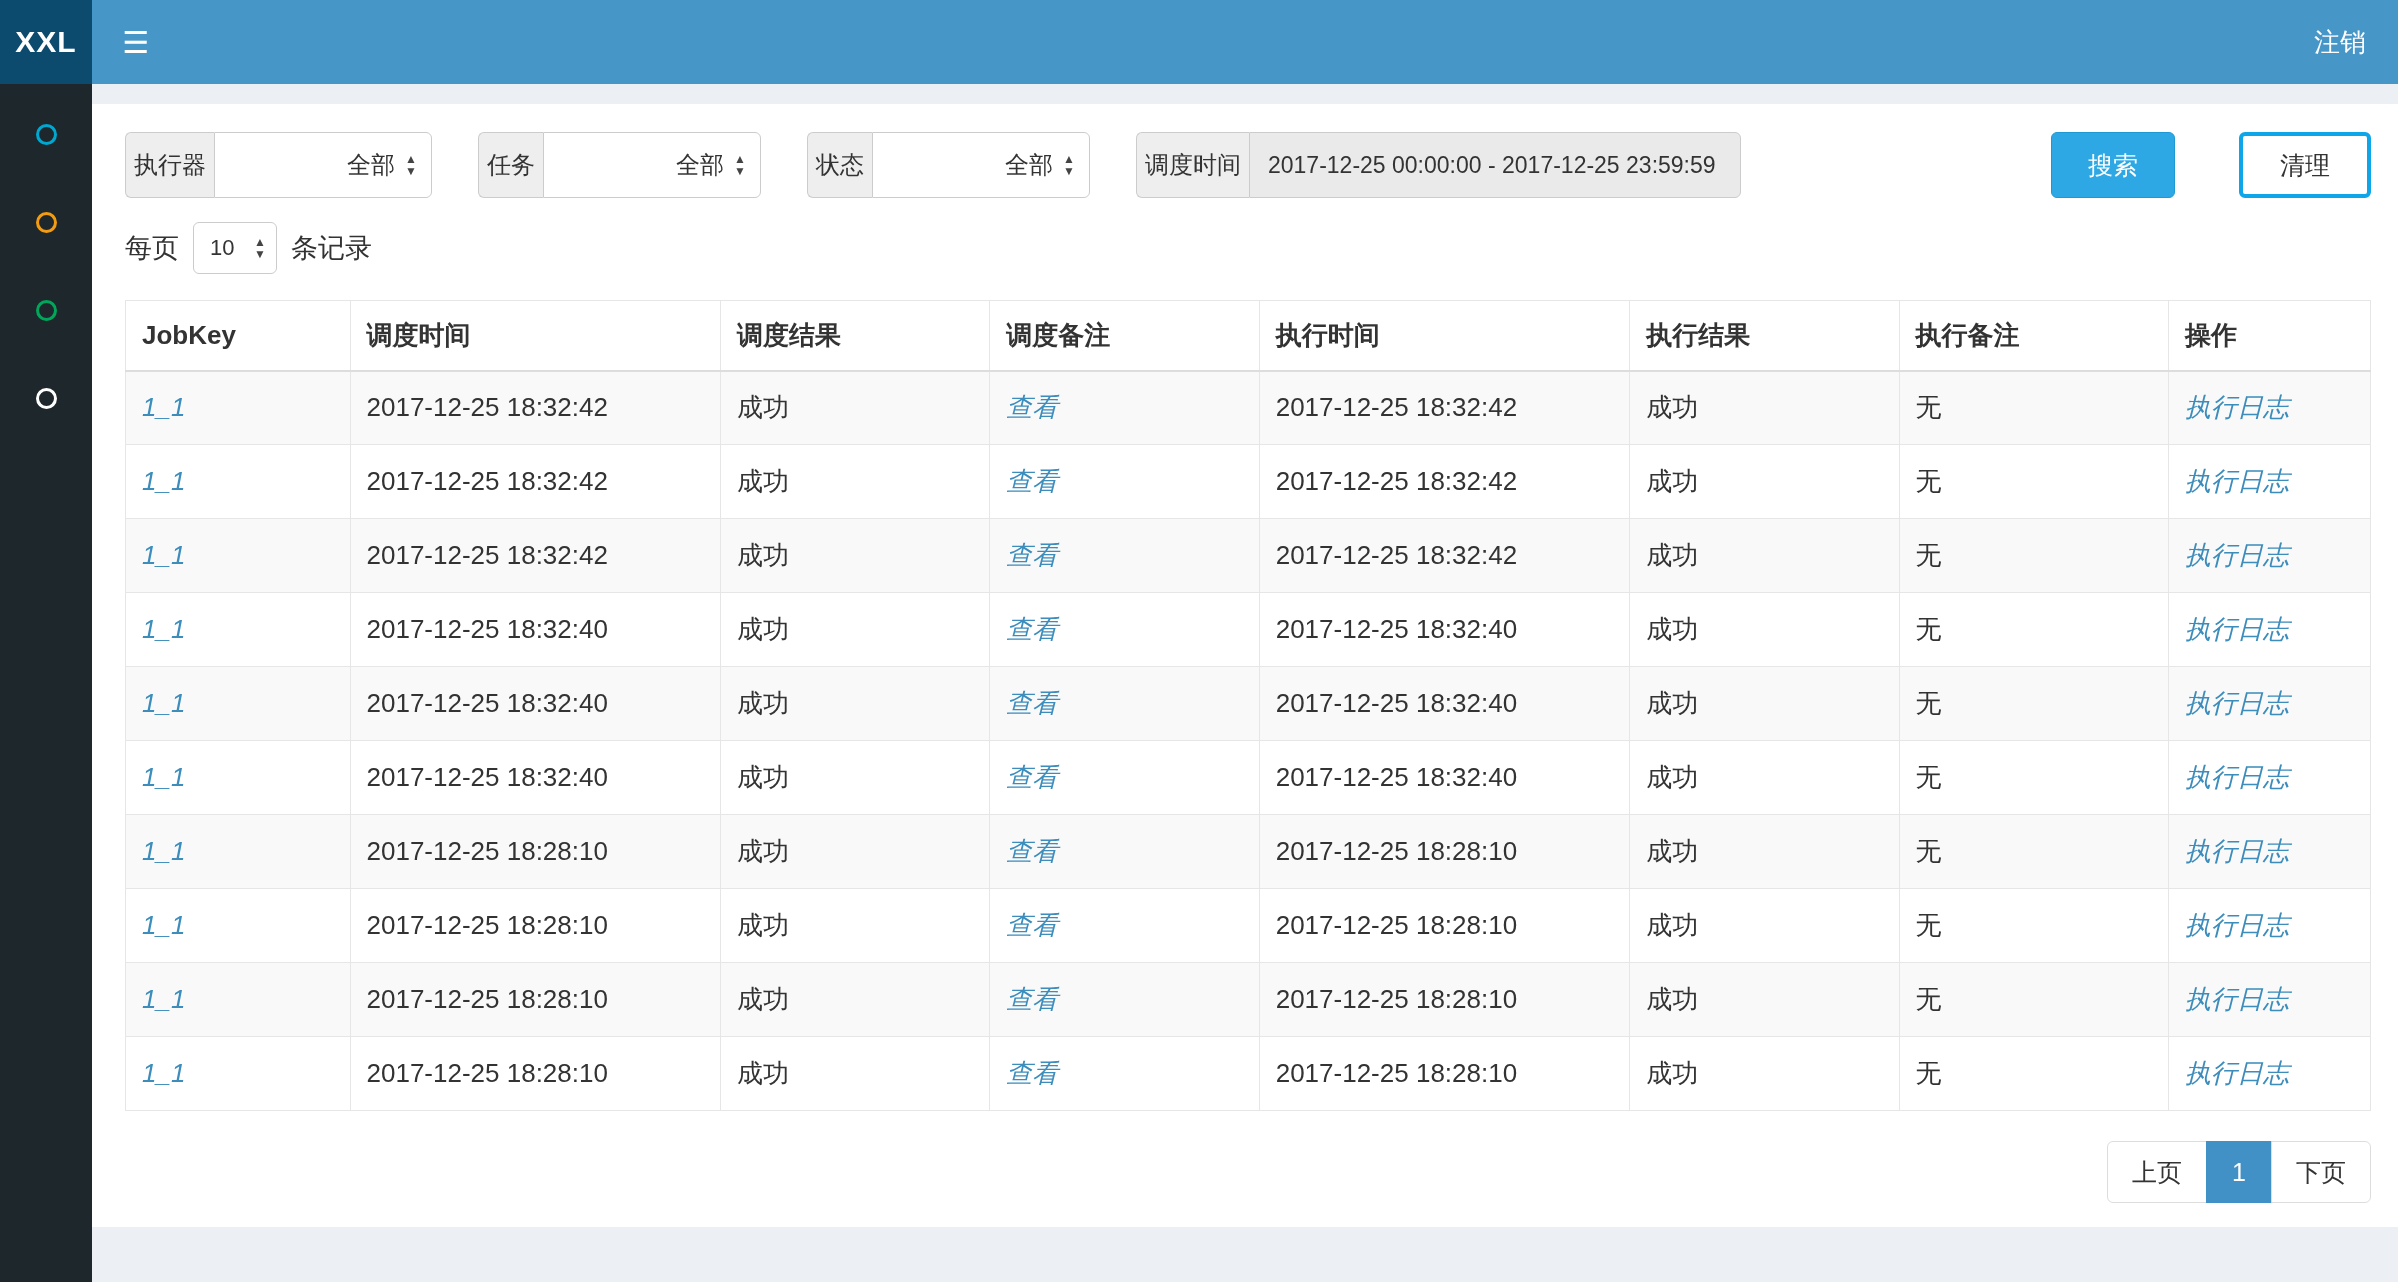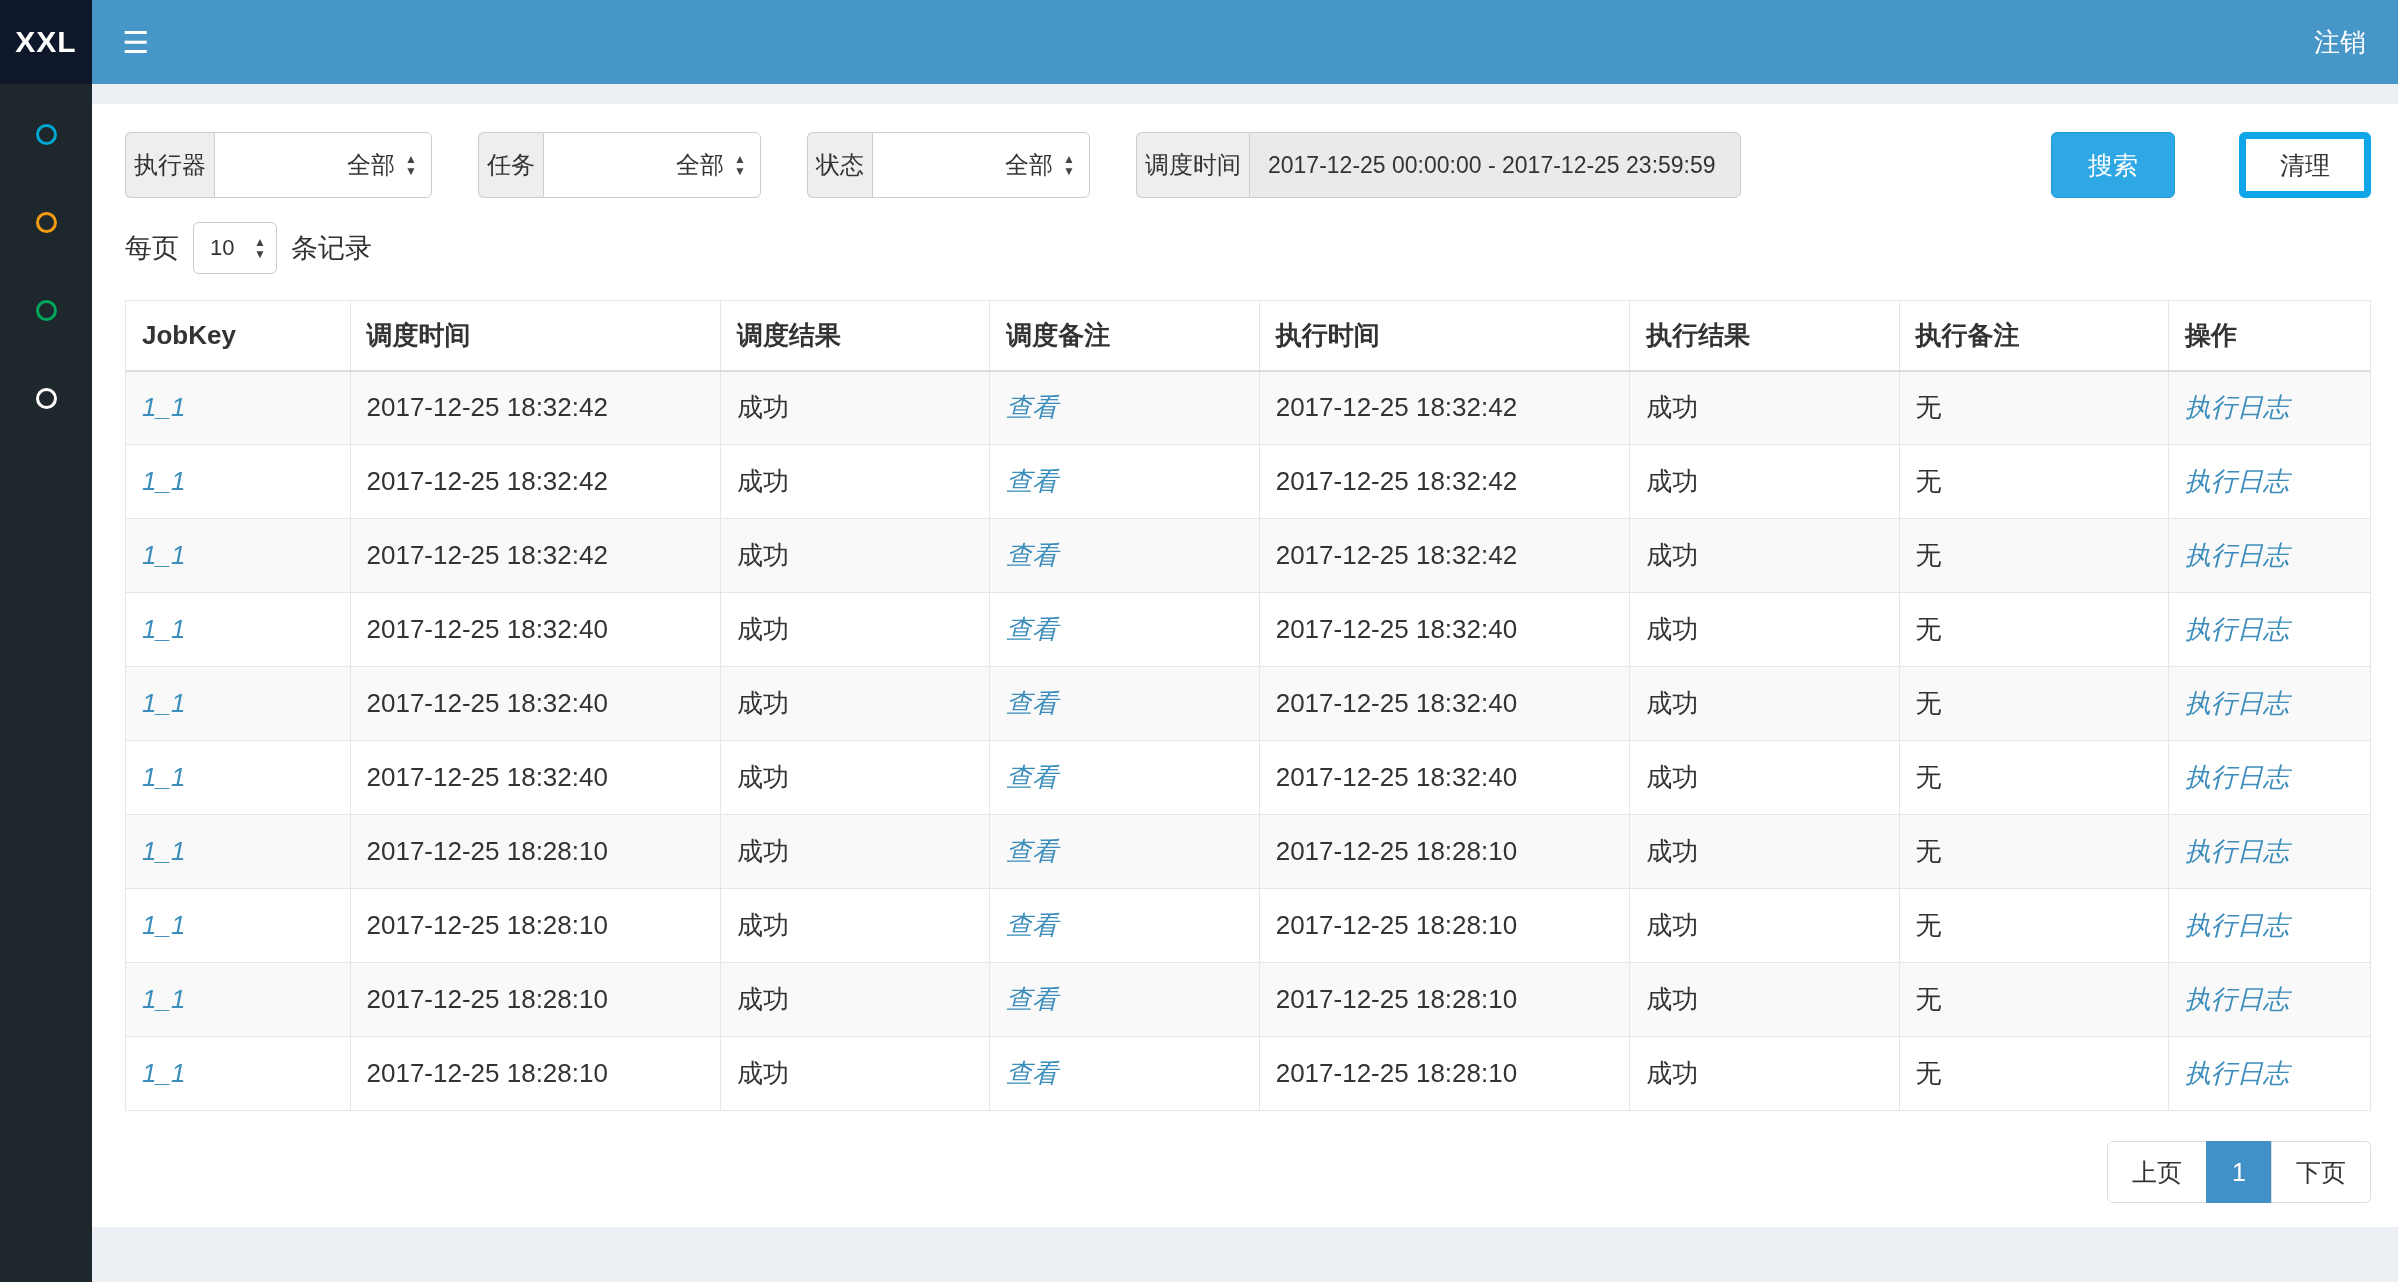--- a/index.html
+++ b/index.html
@@ -11,21 +11,21 @@
     overflow: hidden;
   }
 
   
   .navbar {
     position: fixed; top: 0; left: 0; width: 2398px; height: 84px;
     background: var(--navbar, #4796c8);
     display: flex; align-items: stretch; z-index: 10;
   }
   .logo {
-    width: 92px; background: #0f172a; color: #fff;
+    width: 92px; background: #0c4a6e; color: #fff;
     display: flex; align-items: center; justify-content: center;
     font-size: 30px; font-weight: bold; letter-spacing: 1px; cursor: pointer;
   }
   .hamburger {
     width: 88px; display: flex; align-items: center; justify-content: center;
     color: #fff; cursor: pointer;
   }
   .hamburger-icon::before { content: "☰"; font-size: 30px; }
   .logout {
     margin-left: auto; display: flex; align-items: center;
@@ -70,21 +70,21 @@
     padding: 0 18px; font-family: inherit; outline: none;
   }
   .btn { cursor: pointer; font-family: inherit; }
   .btn-search {
     margin-left: auto; width: 124px; height: 66px;
     background: var(--search-button, #2ea8e5); border: 1px solid #1d9ad6;
     border-radius: 6px; color: #fff; font-size: 25px;
   }
   .btn-clear {
     margin-left: 64px; width: 132px; height: 66px;
-    background: #fff; border: 7px solid #0ea5e9; border-radius: 6px;
+    background: #fff; border: 4px solid #0ea5e9; border-radius: 6px;
     color: #333; font-size: 25px;
   }
 
   
   .pagesize-row { display: flex; align-items: center; margin-top: 24px; font-size: 27px; color: #333; }
   .pagesize-select {
     height: 52px; width: 84px; border: 1px solid #ccc; border-radius: 6px;
     background: #fff; display: flex; align-items: center; justify-content: space-between;
     padding: 0 10px 0 16px; font-size: 22px; margin: 0 14px; cursor: pointer;
   }

